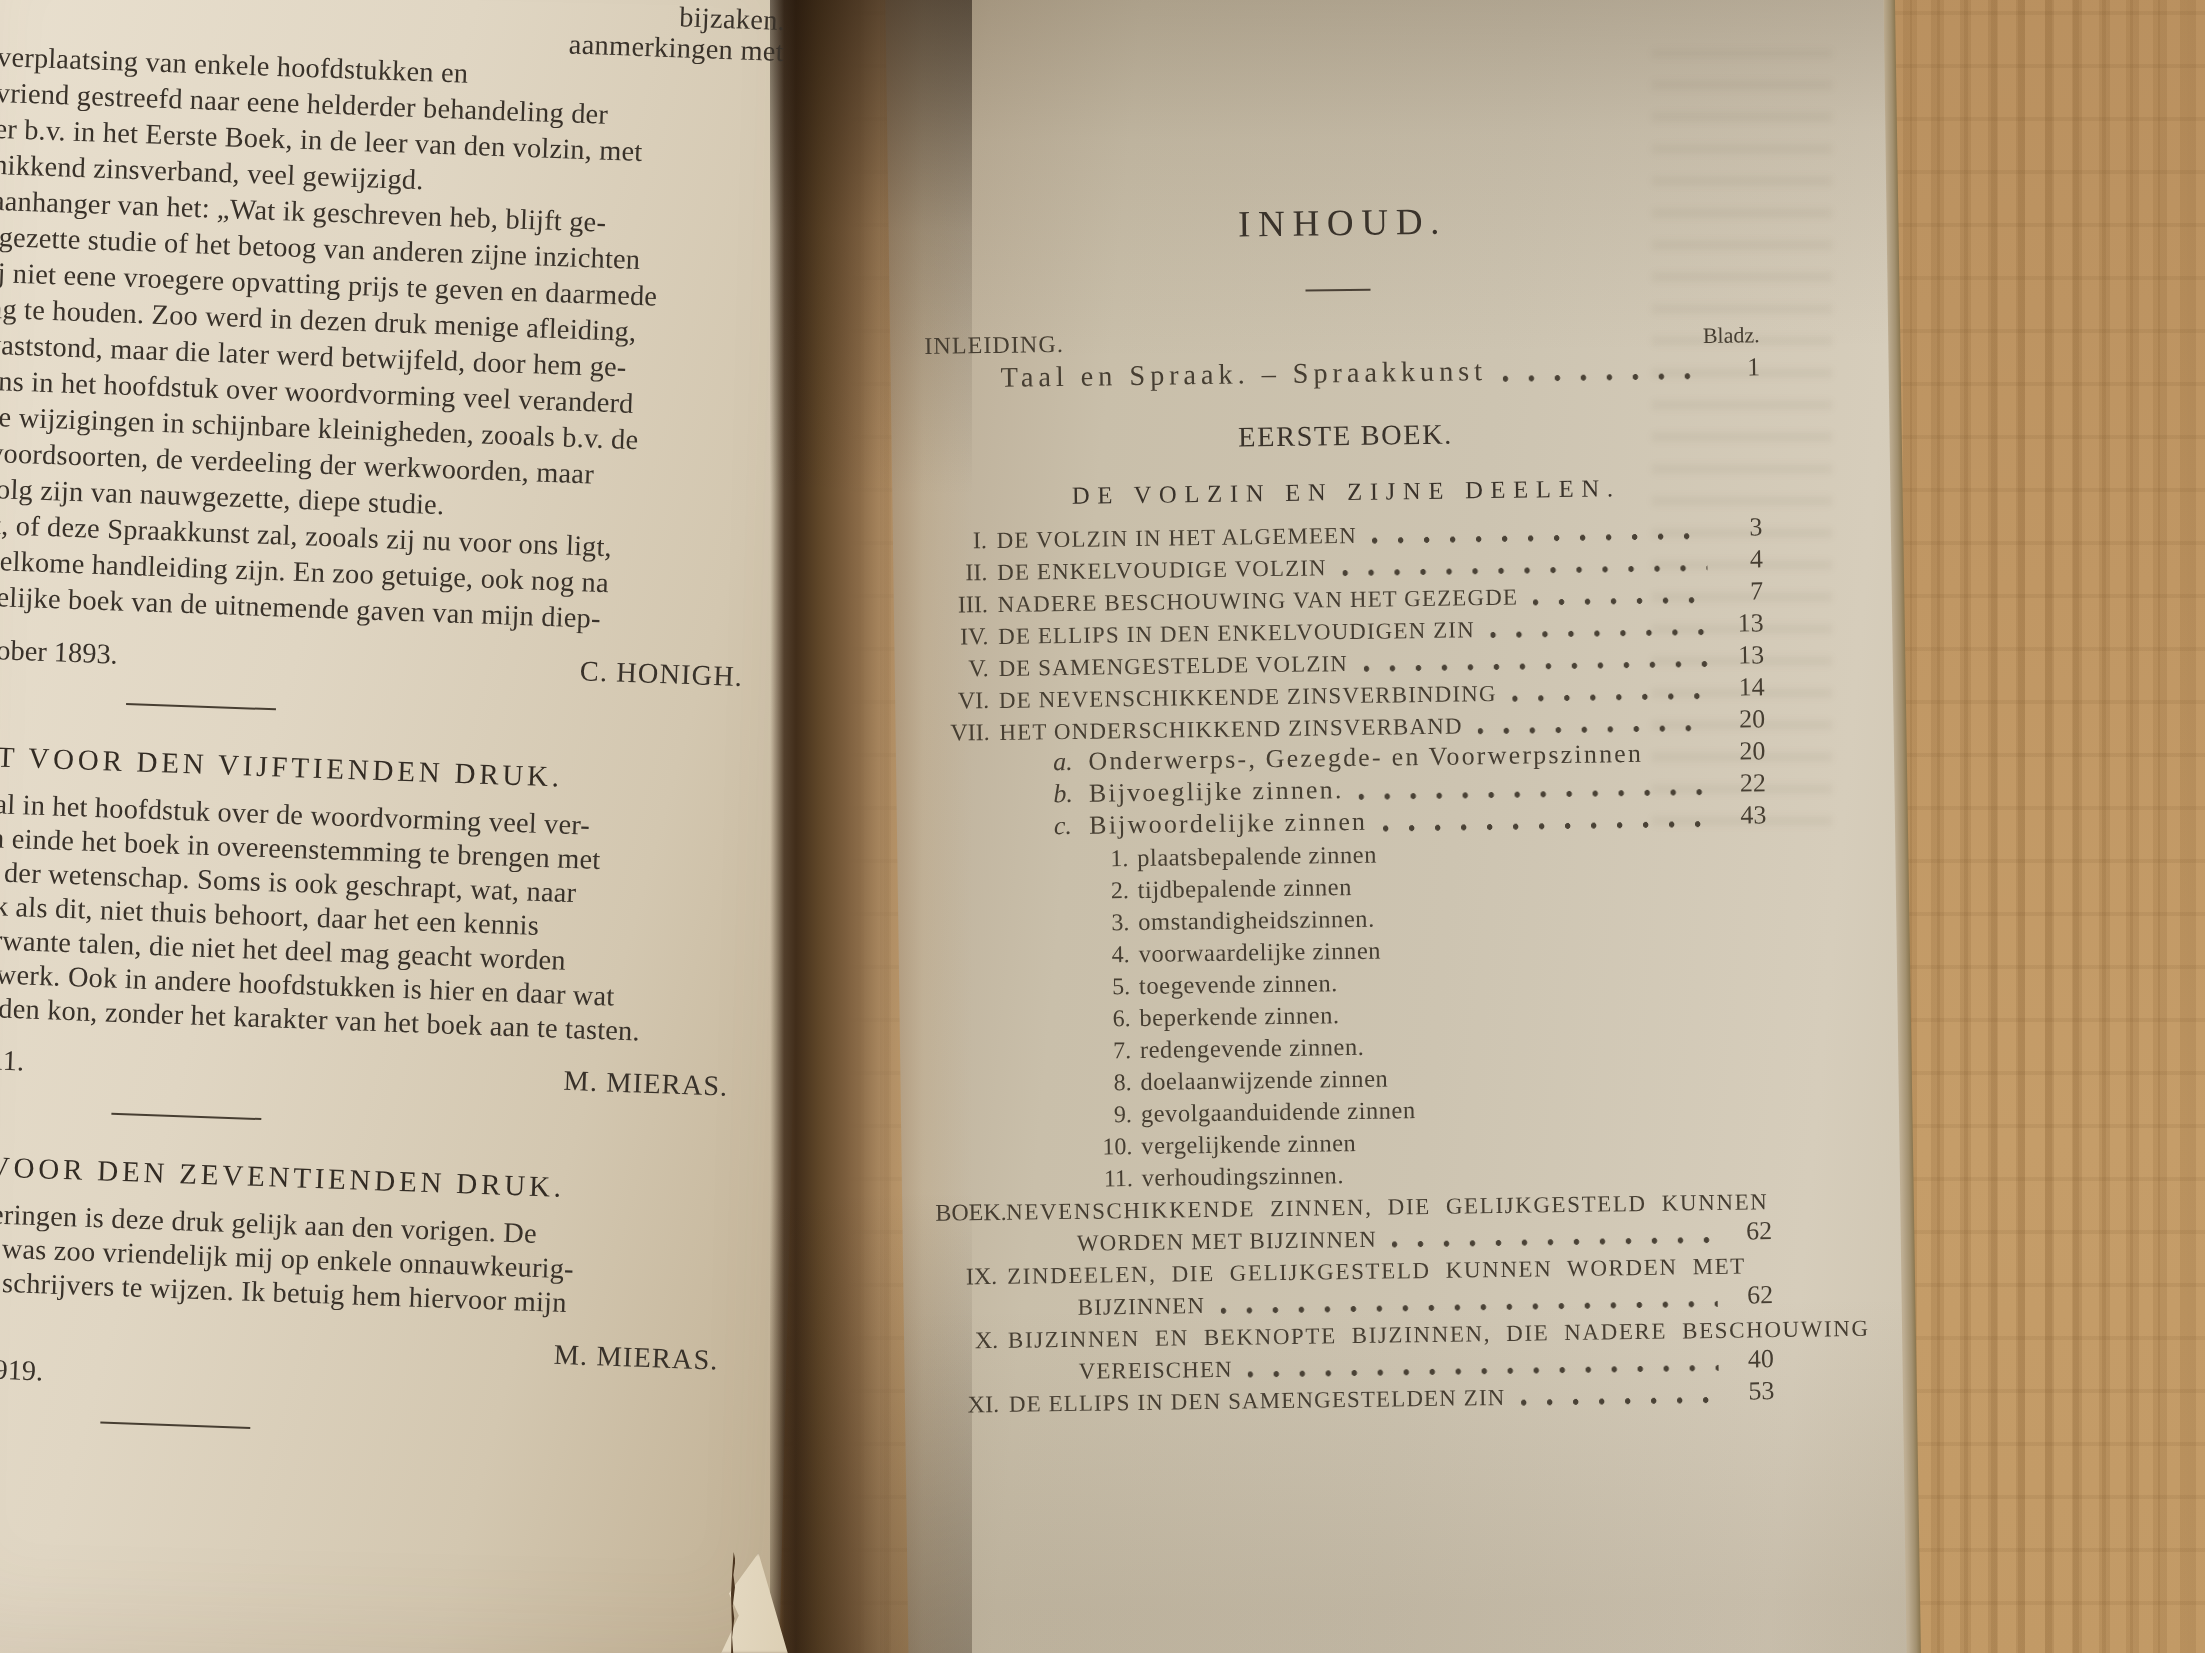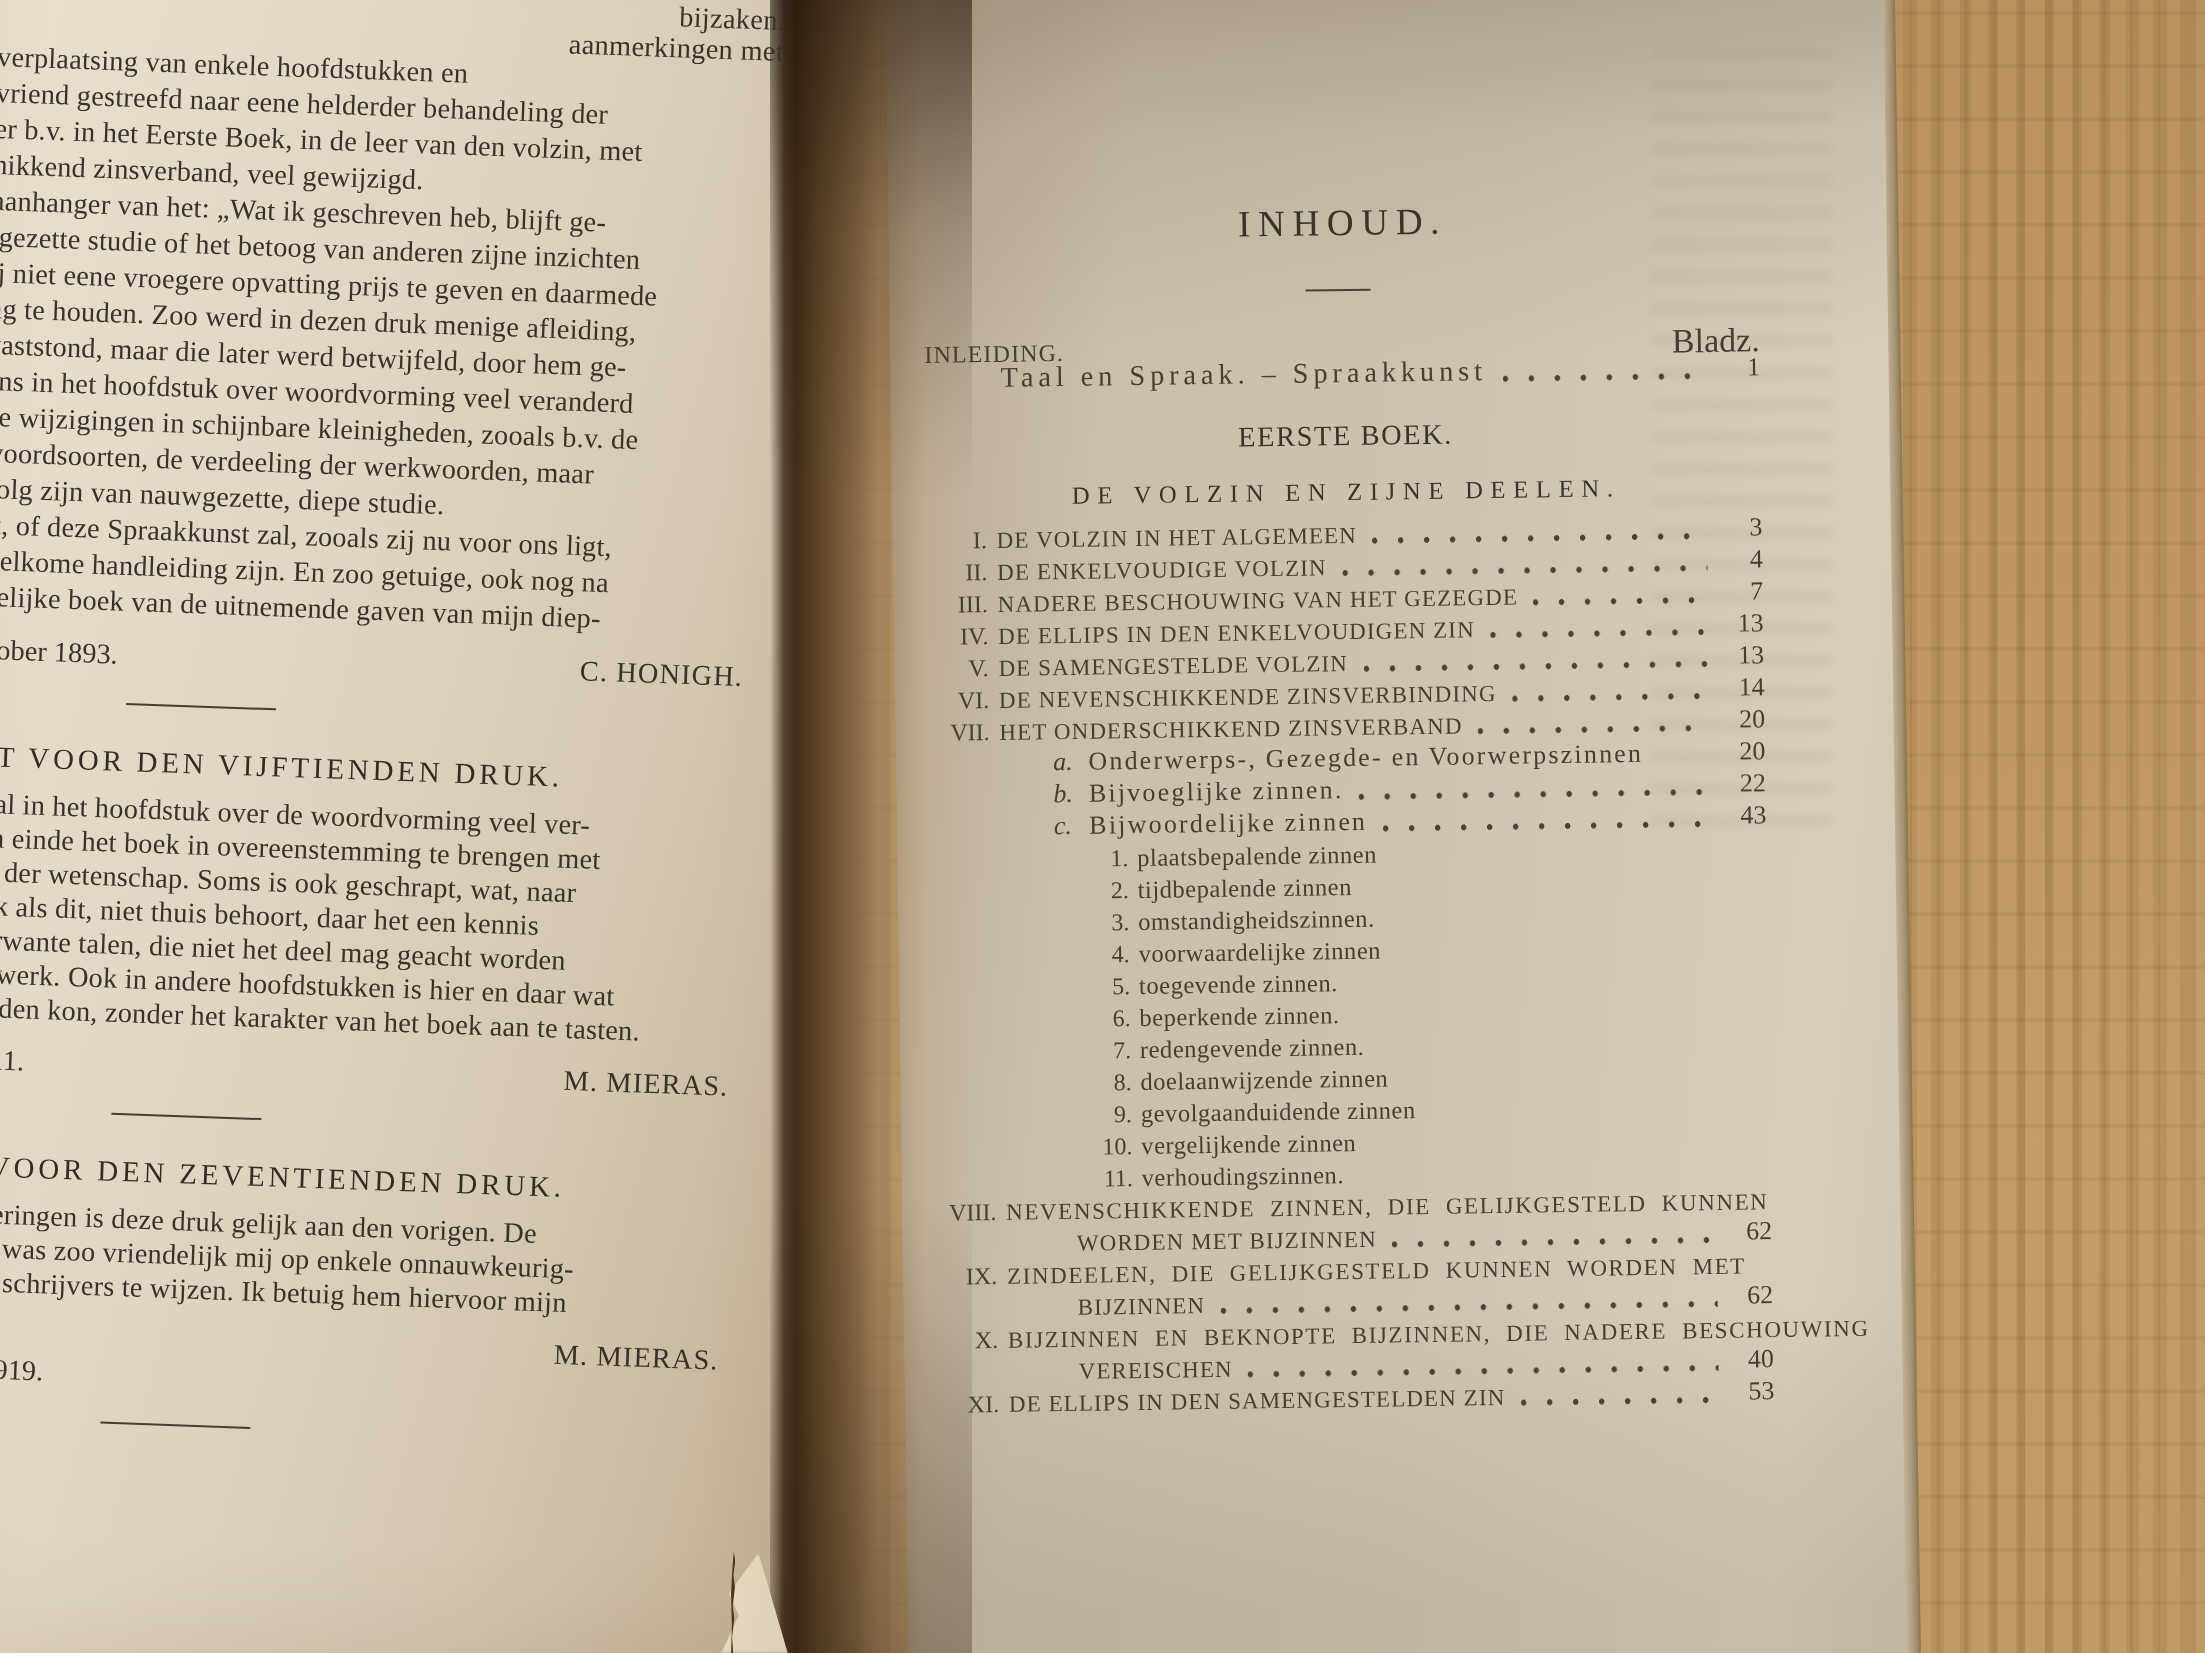--- a/index.html
+++ b/index.html
@@ -95,21 +95,21 @@
     transform:rotate(-0.8deg);transform-origin:center center;
     color:#463e32;
   }
   .toc-title{
     position:absolute;top:201px;left:0;width:100%;text-align:center;
     font-size:37px;letter-spacing:7.7px;color:#3a332b;
   }
   .title-rule{position:absolute;top:289px;left:50%;width:65px;height:2.2px;margin-left:-38px;background:#4a4136;}
   .toc-header{position:absolute;top:327px;left:1.1px;right:5.5px;display:flex;justify-content:space-between;align-items:baseline;}
   .toc-header .inleiding{font-size:24px;letter-spacing:1.1px;}
-  .toc-header .bladz{font-size:34px;}
+  .toc-header .bladz{font-size:22px;}
   .intro-row{position:absolute;top:357px;left:77px;right:5.5px;display:flex;align-items:flex-end;}
   .intro-label{font-size:28.4px;letter-spacing:4.9px;white-space:nowrap;}
   .book-heading{position:absolute;top:420px;left:0;width:100%;text-align:center;font-size:28.4px;letter-spacing:1.6px;color:#3a332b;}
   .book-subheading{position:absolute;top:478px;left:0;width:100%;text-align:center;font-size:24.6px;letter-spacing:7.7px;color:#3a332b;}
   .toc-rows{position:absolute;top:517px;left:0;right:5.5px;}
   .toc-row{display:flex;align-items:flex-end;height:32px;white-space:nowrap;}
   .toc-num{width:61px;text-align:right;padding-right:9.8px;font-size:24px;flex:none;}
   .toc-label{font-size:23px;letter-spacing:1.1px;}
   .toc-row.kind-chapter_open .toc-label{word-spacing:7.7px;letter-spacing:1.6px;}
   .toc-page{width:47px;text-align:right;font-size:26px;flex:none;padding-bottom:1.1px;}
@@ -312,21 +312,21 @@
         </div>
         <div class="toc-row kind-num">
           <span class="toc-num">10.</span>
           <span class="toc-label">vergelijkende zinnen</span>
         </div>
         <div class="toc-row kind-num">
           <span class="toc-num">11.</span>
           <span class="toc-label">verhoudingszinnen.</span>
         </div>
         <div class="toc-row kind-chapter_open">
-          <span class="toc-num">VIII.</span>
+          <span class="toc-num">BOEK.</span>
           <span class="toc-label">NEVENSCHIKKENDE ZINNEN, DIE GELIJKGESTELD KUNNEN</span>
         </div>
         <div class="toc-row kind-cont">
           <span class="toc-label">WORDEN MET BIJZINNEN</span>
           <span class="leader"></span>
           <span class="toc-page">62</span>
         </div>
         <div class="toc-row kind-chapter_open">
           <span class="toc-num">IX.</span>
           <span class="toc-label">ZINDEELEN, DIE GELIJKGESTELD KUNNEN WORDEN MET</span>

